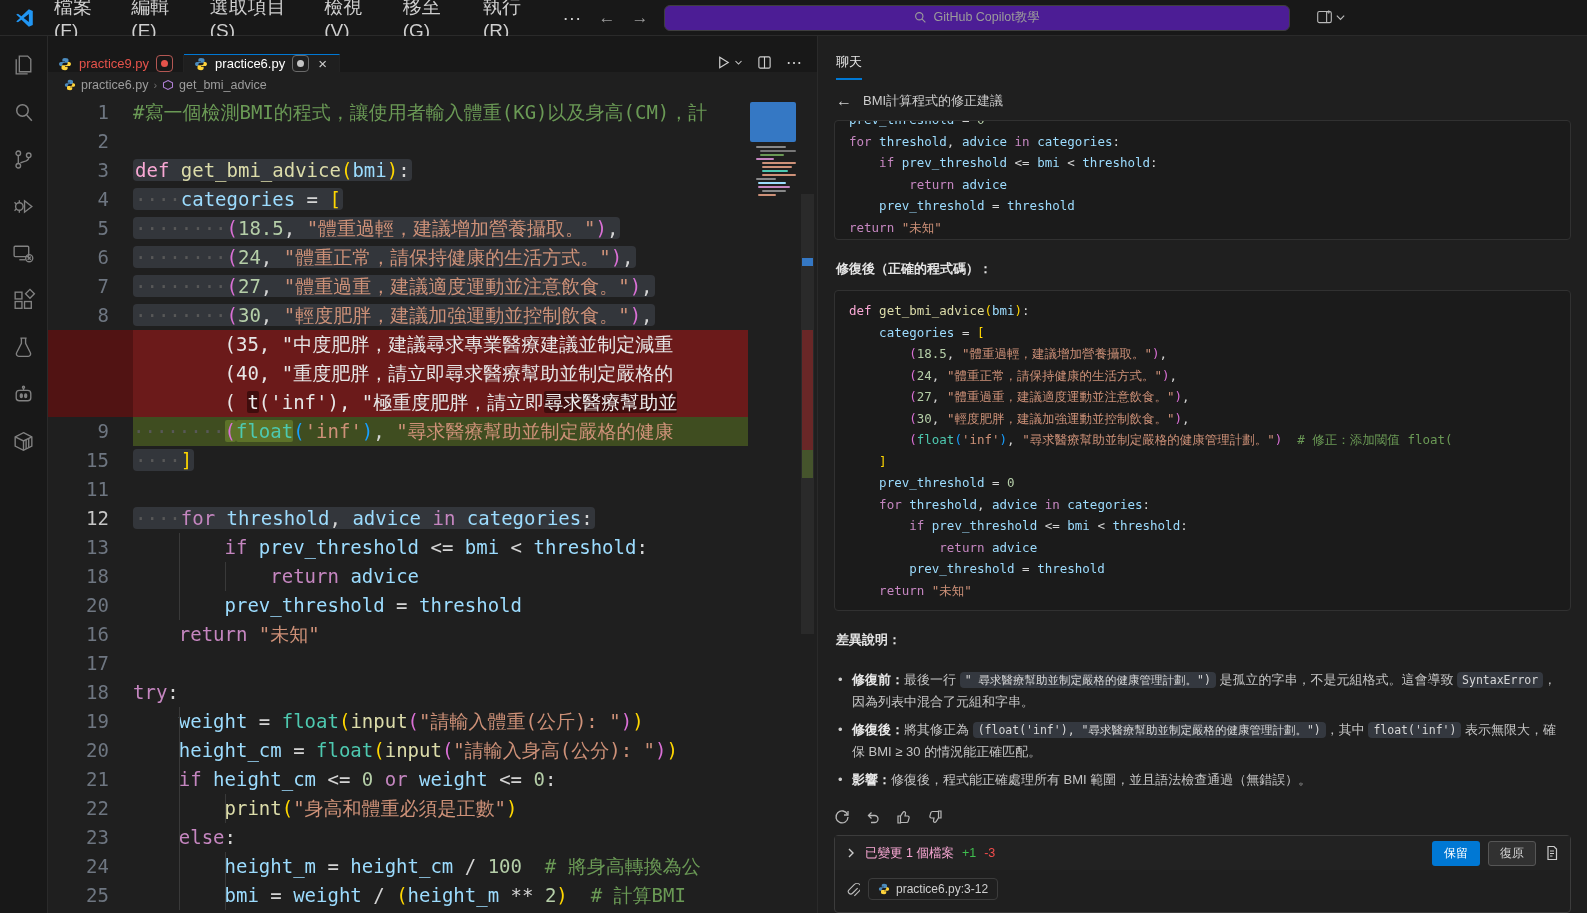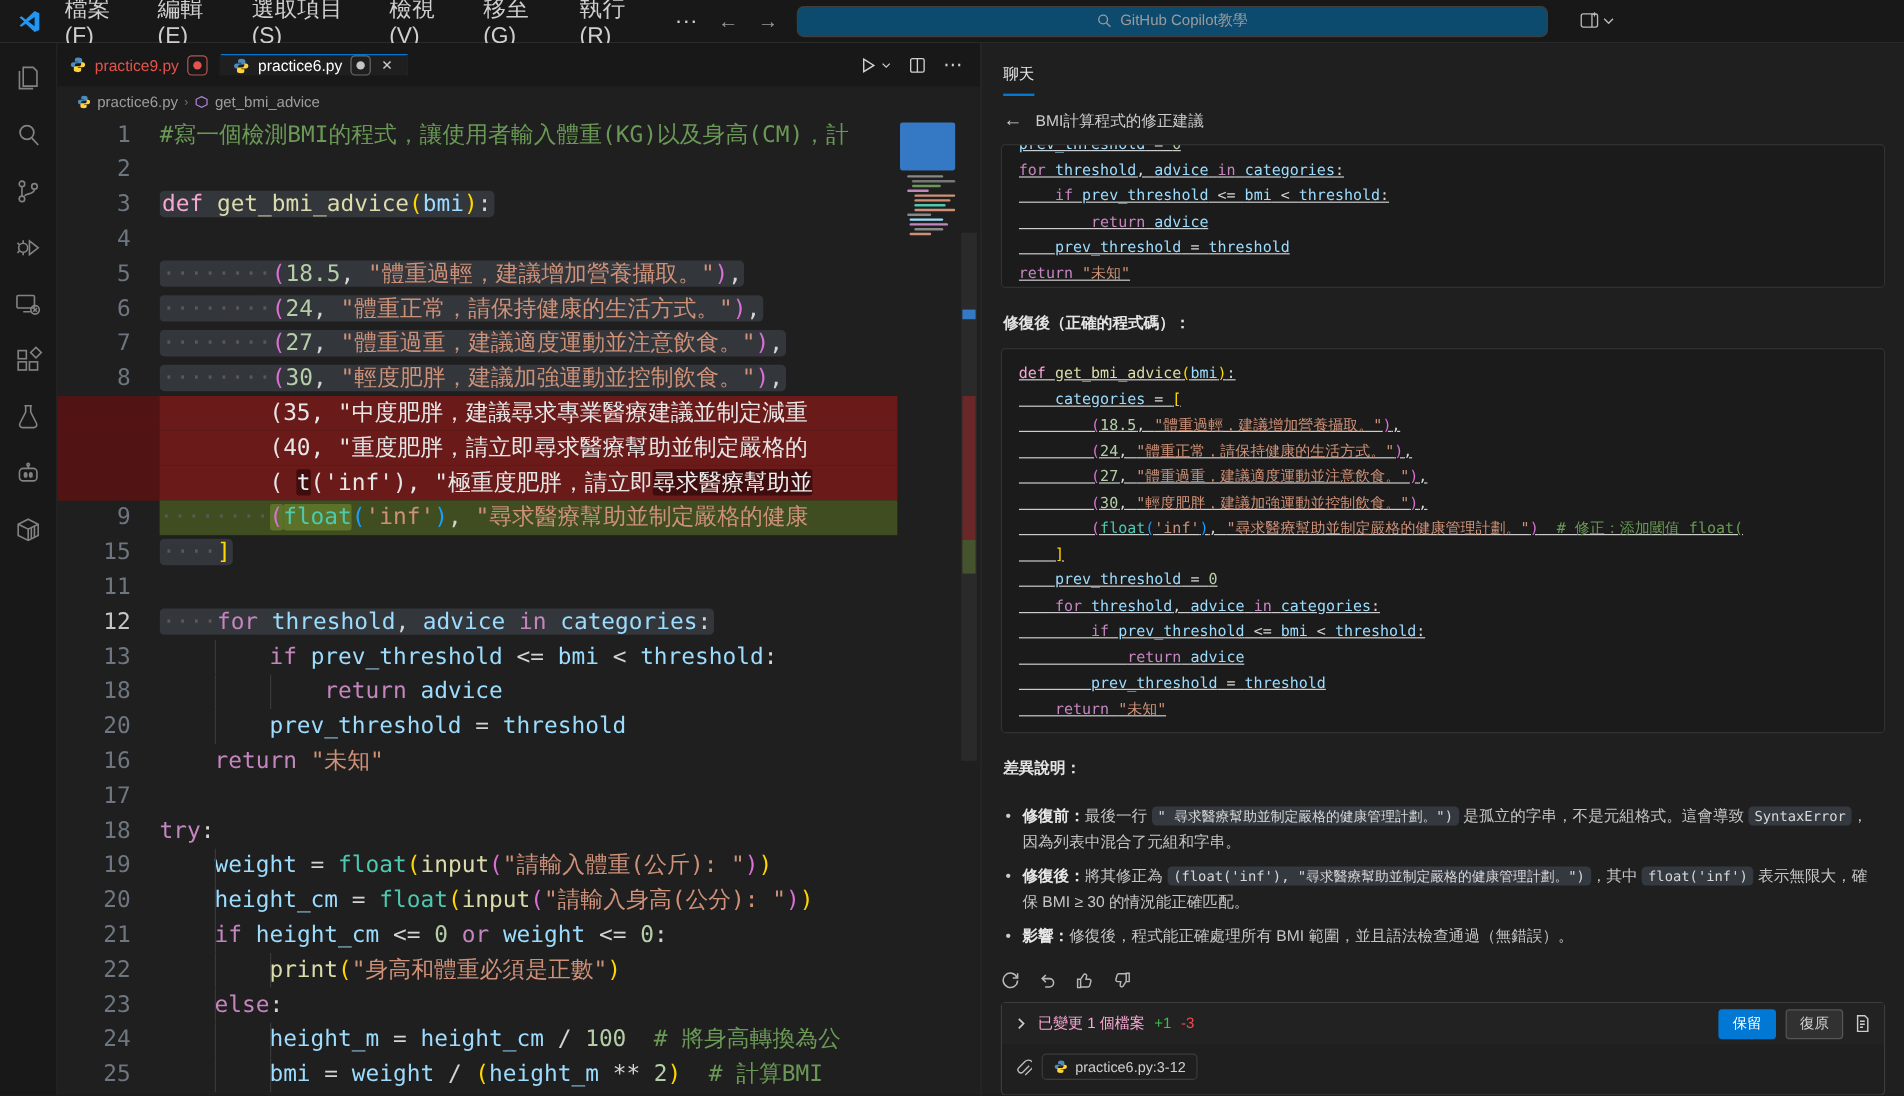--- a/index.html
+++ b/index.html
@@ -6,32 +6,32 @@
   html,body{width:1587px;height:913px;overflow:hidden;background:#1f1f1f;
     font-family:"Liberation Sans",sans-serif;color:#ccc;}
   svg{display:block;}
   
   .titlebar{height:36px;background:#181818;border-bottom:1px solid #2a2a2a;
     display:flex;align-items:center;padding:0 10px;}
   .vslogo{width:22px;height:22px;margin:0 10px 0 4px;}
   .menu-item{font-size:19px;color:#cfcfcf;padding:4px 9px;border-radius:5px;cursor:default;}
   .tb-spacer{flex:1;}
   .nav-arrow{font-size:17px;color:#9a9a9a;padding:2px 8px;}
-  .cmd-center{width:656px;height:26px;background:#0c4a6e;border:1px solid #3e3e3e;
+  .cmd-center{width:656px;height:26px;background:#4c1d95;border:1px solid #3e3e3e;
     border-radius:6px;display:flex;align-items:center;justify-content:center;gap:6px;
     color:#9b9b9b;font-size:12.5px;margin-left:8px;}
   .tb-right{width:300px;display:flex;align-items:center;padding-left:26px;gap:2px;color:#b9b9b9;}
   
   .main{display:flex;height:877px;}
   .activitybar{width:48px;background:#181818;border-right:1px solid #2a2a2a;
     display:flex;flex-direction:column;align-items:center;padding-top:10px;gap:9px;}
   .ab-icon{width:38px;height:38px;display:flex;align-items:center;justify-content:center;color:#828282;}
   
   .editor-col{width:769px;display:flex;flex-direction:column;background:#1f1f1f;}
-  .tabbar{height:36px;background:#181818;display:flex;align-items:center;}
+  .tabbar{height:36px;background:#181818;display:flex;align-items:flex-end;}
   .tab{display:flex;align-items:center;gap:7px;padding:0 10px;font-size:13px;background:#181818;
     border-right:1px solid #232323;}
   .tab.active{background:#1f1f1f;border-top:1.5px solid #0078d4;color:#fff;}
   .tab .dotbox{width:17px;height:17px;border:1px solid #6a6a6a;border-radius:4px;
     display:flex;align-items:center;justify-content:center;}
   .tab .dot{width:7px;height:7px;border-radius:50%;background:#c5c5c5;}
   .tab.dirty-red{color:#e5534b;}
   .tab.dirty-red .dotbox{border-color:#b35753;}
   .tab.dirty-red .dot{background:#e5534b;}
   .tab .close{color:#cfcfcf;font-size:15px;padding:0 2px;}
@@ -66,21 +66,21 @@
   .ruler .mark{position:absolute;left:4px;right:4px;}
   
   .chat-col{flex:1;background:#1f1f1f;border-left:1px solid #2a2a2a;display:flex;flex-direction:column;overflow:hidden;justify-content:flex-end;}
   .chat-tabs{padding:10px 18px 0;}
   .chat-tab{display:inline-block;font-size:13px;color:#e7e7e7;padding-bottom:7px;
     border-bottom:2px solid #0078d4;}
   .chat-back{display:flex;align-items:center;gap:11px;padding:12px 18px 8px;font-size:13px;color:#cccccc;}
   .back-arrow{font-size:16px;color:#cfcfcf;}
   .codeblock{margin:2px 16px 0;background:#1b1b1b;border:1px solid #313131;border-radius:4px;
     padding:9px 14px;font-family:"DejaVu Sans Mono",monospace;font-size:12.5px;overflow:hidden;}
-  .codeblock .cl{height:21.5px;line-height:21.5px;text-decoration:underline;}
+  .codeblock .cl{height:21.5px;line-height:21.5px;}
   .codeblock .ct{flex:none;}
   .clip1{height:120px;padding-top:0;}
   .clip1 .inner{margin-top:-12px;}
   .chat-h{font-size:13px;font-weight:bold;color:#e4e4e4;margin:20px 18px 10px;}
   .bullets{margin:4px 18px 0;font-size:13px;color:#c5c5c5;line-height:22px;list-style:none;}
   .bullets li{position:relative;padding-left:16px;margin:6px 0;}
   .bullets li::before{content:"•";position:absolute;left:2px;color:#cccccc;}
   .b{font-weight:bold;color:#e8e8e8;}
   .chip{background:#34383f;border-radius:4px;padding:1px 5px;
     font-family:"DejaVu Sans Mono",monospace;font-size:11.5px;color:#d7d7d7;}
@@ -253,21 +253,21 @@
         <path d="M8 2 14 5v6L8 14 2 11V5z"></path>
         </svg>
       <span>get_bmi_advice</span>
     </div>
 
     <div class="editor">
       <div class="code-scroll">
           <div class="cl "><span class="ln">1</span><span class="ct"><span class="c-com">#寫一個檢測BMI的程式，讓使用者輸入體重(KG)以及身高(CM)，計</span></span></div>
           <div class="cl "><span class="ln">2</span><span class="ct"></span></div>
           <div class="cl "><span class="ln">3</span><span class="ct"><span class="hlbox"><span class="c-def">def </span><span class="c-fn">get_bmi_advice</span><span class="c-b1">(</span><span class="c-var">bmi</span><span class="c-b1">)</span><span class="c-op">:</span></span></span></div>
-          <div class="cl "><span class="ln">4</span></div>
+          <div class="cl "><span class="ln">4</span><span class="ct"><span class="hlbox"><span class="c-ws">····</span><span class="c-var">categories</span><span class="c-op"> = </span><span class="c-b1">[</span></span></span></div>
           <div class="cl "><span class="ln">5</span><span class="ct"><span class="hlbox"><span class="c-ws">········</span><span class="c-b2">(</span><span class="c-num">18.5</span><span class="c-op">, </span><span class="c-str">"體重過輕，建議增加營養攝取。"</span><span class="c-b2">)</span><span class="c-op">,</span></span></span></div>
           <div class="cl "><span class="ln">6</span><span class="ct"><span class="hlbox"><span class="c-ws">········</span><span class="c-b2">(</span><span class="c-num">24</span><span class="c-op">, </span><span class="c-str">"體重正常，請保持健康的生活方式。"</span><span class="c-b2">)</span><span class="c-op">,</span></span></span></div>
           <div class="cl "><span class="ln">7</span><span class="ct"><span class="hlbox"><span class="c-ws">········</span><span class="c-b2">(</span><span class="c-num">27</span><span class="c-op">, </span><span class="c-str">"體重過重，建議適度運動並注意飲食。"</span><span class="c-b2">)</span><span class="c-op">,</span></span></span></div>
           <div class="cl "><span class="ln">8</span><span class="ct"><span class="hlbox"><span class="c-ws">········</span><span class="c-b2">(</span><span class="c-num">30</span><span class="c-op">, </span><span class="c-str">"輕度肥胖，建議加強運動並控制飲食。"</span><span class="c-b2">)</span><span class="c-op">,</span></span></span></div>
           <div class="cl removed"><span class="ln"></span><span class="ct"><span class="rm">        (35, "中度肥胖，建議尋求專業醫療建議並制定減重</span></span></div>
           <div class="cl removed"><span class="ln"></span><span class="ct"><span class="rm">        (40, "重度肥胖，請立即尋求醫療幫助並制定嚴格的</span></span></div>
           <div class="cl removed"><span class="ln"></span><span class="ct"><span class="rm">        ( </span><span class="rm-dark">t</span><span class="rm">('inf'), "極重度肥胖，請立即</span><span class="rm-dark">尋求醫療幫助並</span></span></div>
           <div class="cl added"><span class="ln">9</span><span class="ct"><span class="c-ws">········</span><span class="ad c-b2">(</span><span class="ad c-teal">float</span><span class="c-b3">(</span><span class="c-str">'inf'</span><span class="c-b3">)</span><span class="c-op">, </span><span class="c-str">"尋求醫療幫助並制定嚴格的健康</span></span></div>
           <div class="cl "><span class="ln">15</span><span class="ct"><span class="hlbox"><span class="c-ws">····</span><span class="c-b1">]</span></span></span></div>
           <div class="cl "><span class="ln">11</span></div>

